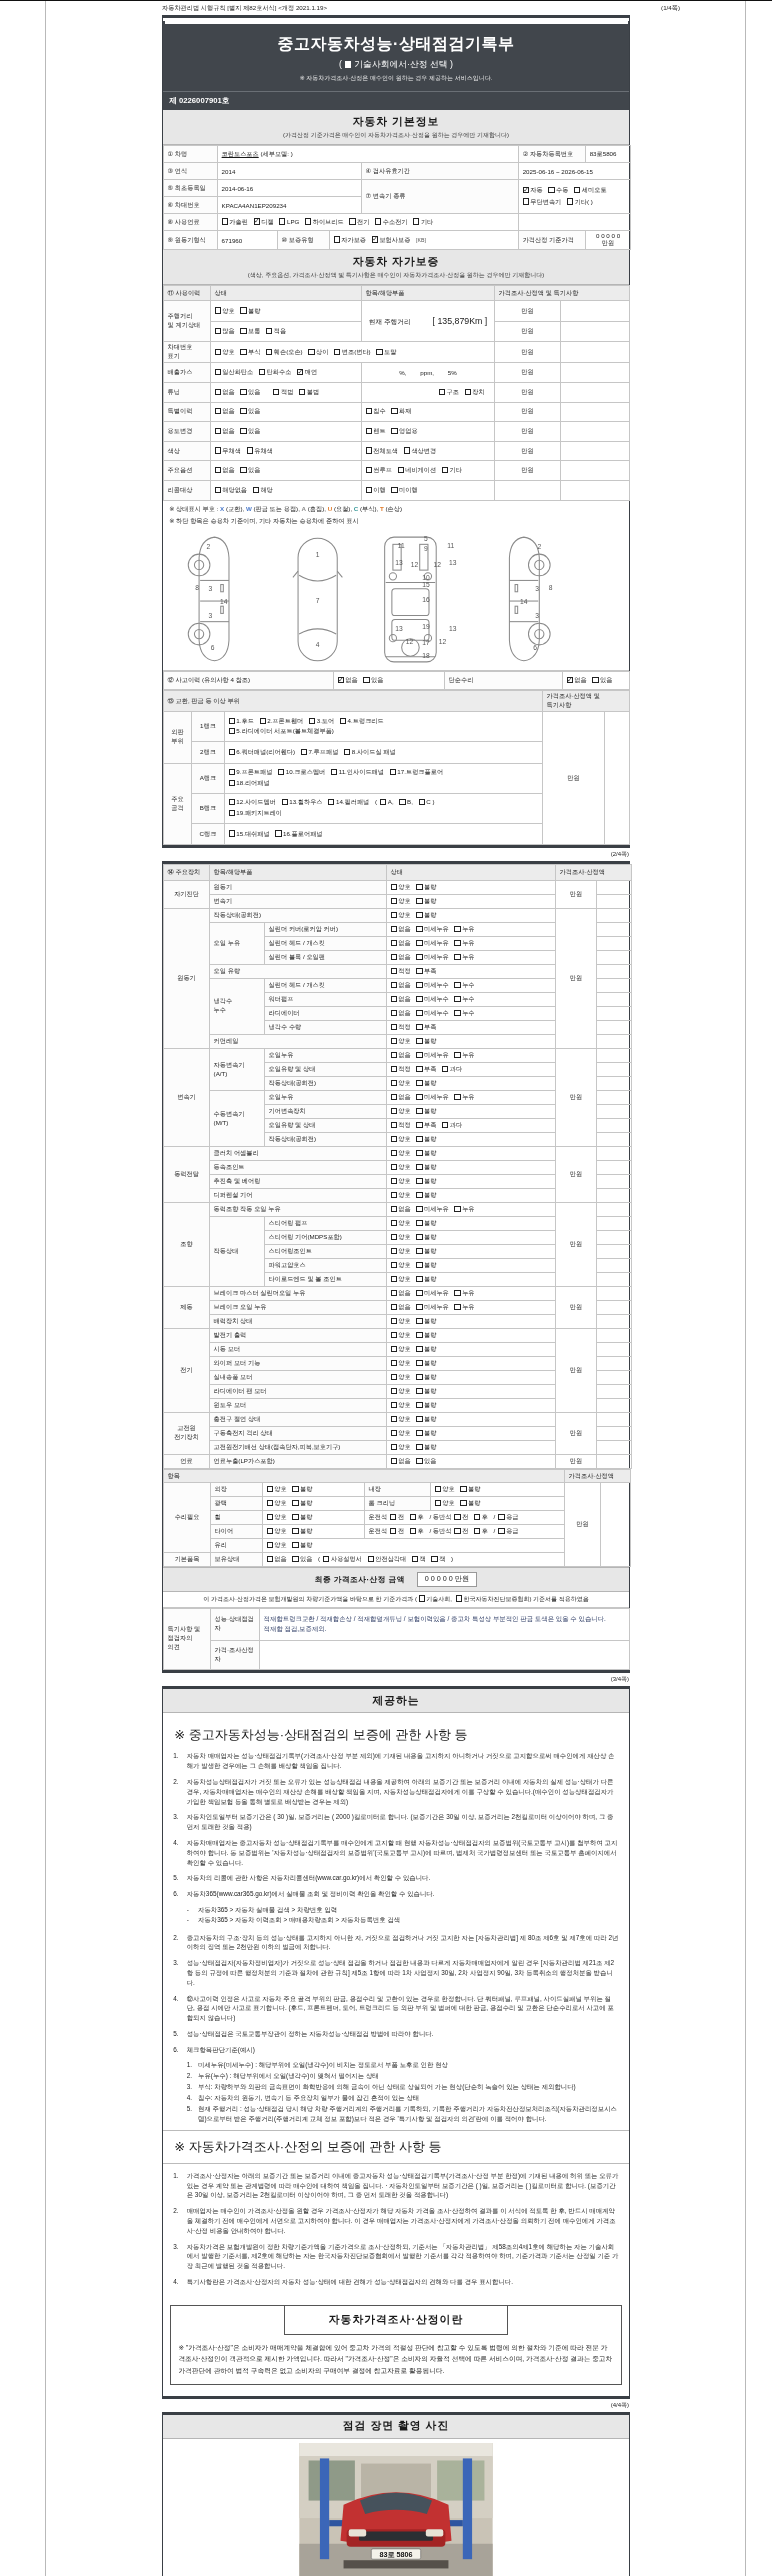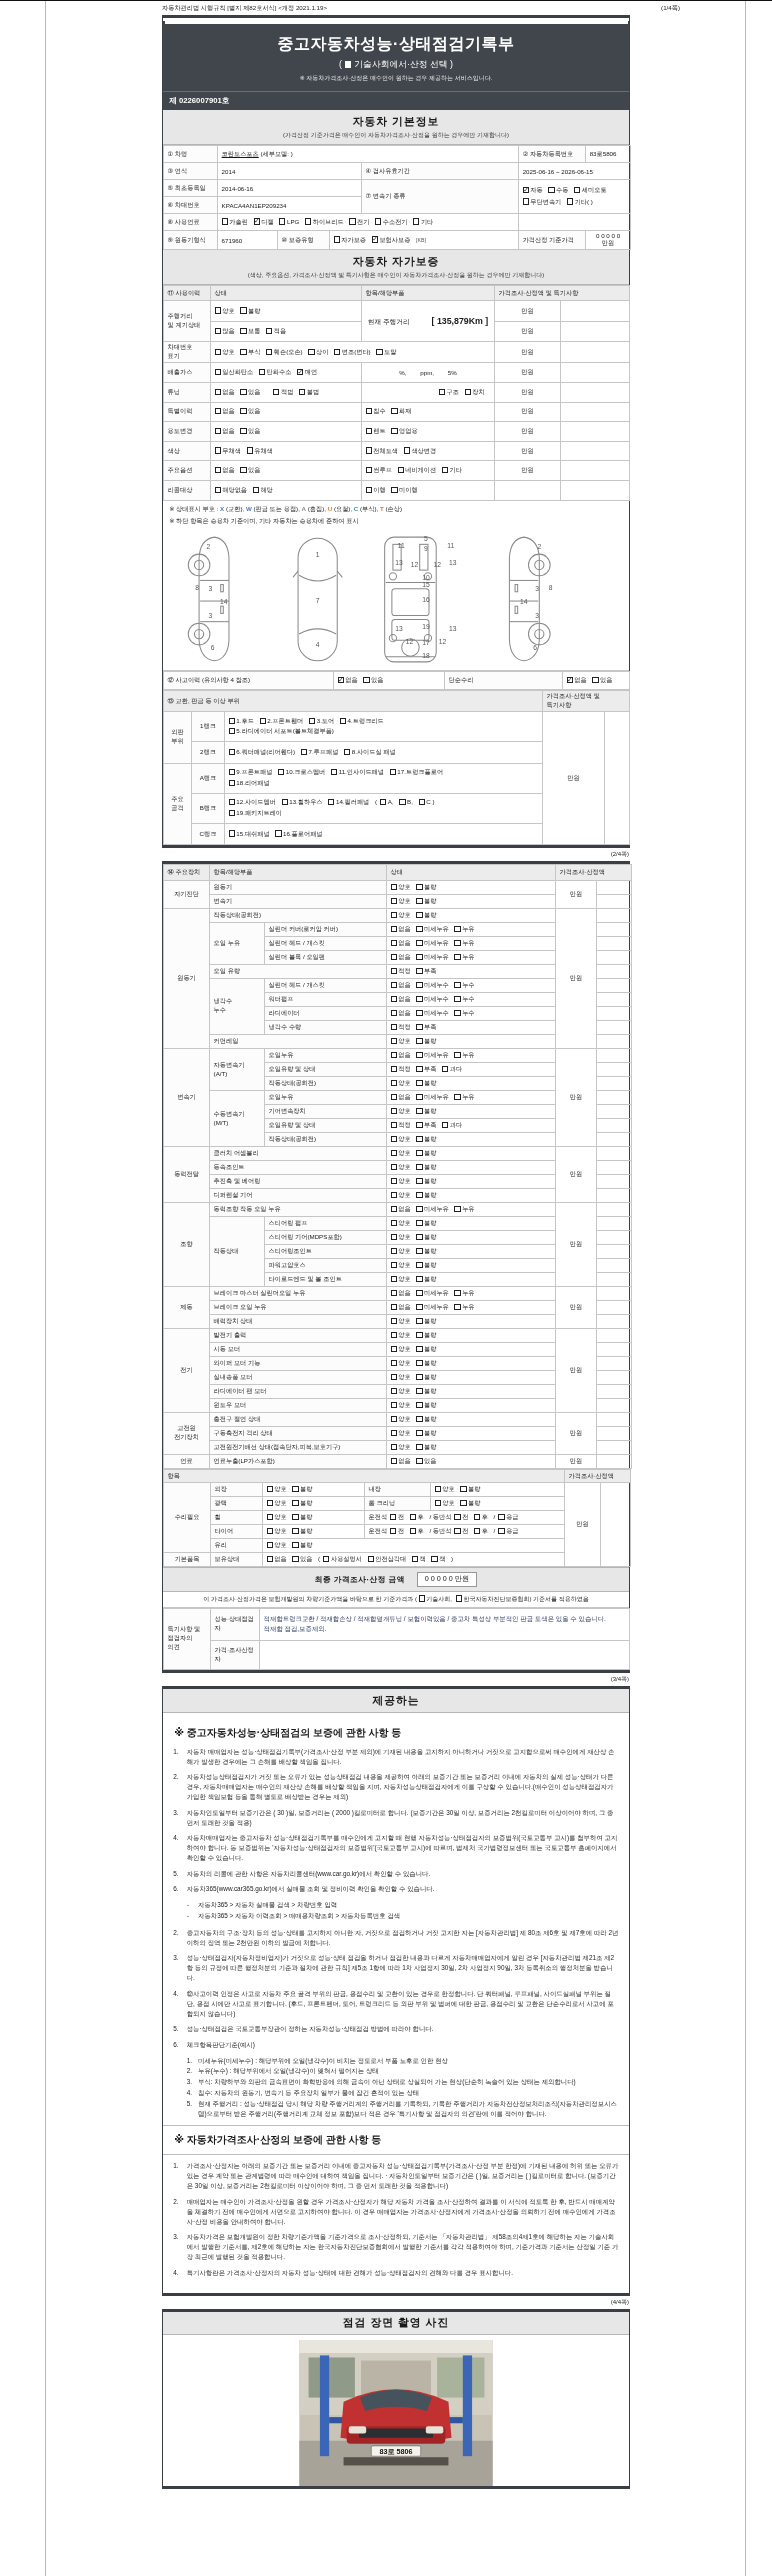--- a/index.html
+++ b/index.html
@@ -26,29 +26,29 @@
   th{font-weight:normal;text-align:left;background:#ececec;}
   .lab{background:#fcfcfc;white-space:pre-line;}
   .ctr{text-align:center;}
   .rt{text-align:right;}
   .cb{display:inline-block;width:6.2px;height:6.2px;border:0.8px solid #222;background:#fff;vertical-align:-1px;margin-right:1.5px;position:relative;box-sizing:border-box;}
   .cb.ck::after{content:"\2713";position:absolute;left:-0.5px;top:-2.1px;font-size:6.7px;font-weight:bold;color:#111;}
   .opt{margin-right:5.7px;white-space:nowrap;display:inline-block;}
   .plain{margin-right:3.1px;display:inline-block;}
   .man{text-align:center;color:#222;}
   .kmcell{text-align:center;font-size:6.7px;}
-  .kmcell b{font-size:8.8px;font-weight:bold;padding-left:20px;}
+  .kmcell b{font-size:8.8px;font-weight:normal;padding-left:20px;}
   .pre{white-space:pre;}
   .legend{font-size:6.2px;padding:4.1px 5.2px 1px 6.2px;}
   .legend div{margin-bottom:3.6px;}
   
   .diagwrap{border-bottom:0.5px solid #c6c6c6;padding:2.1px 0;}
   
   .notice-body{padding:7.2px 10.3px 9.3px 10.3px;font-size:6.4px;line-height:1.55;}
-  .nhead{font-size:10px;font-weight:bold;margin:5.2px 0 6.2px 1px;}
+  .nhead{font-size:13px;font-weight:normal;margin:5.2px 0 6.2px 1px;}
   .nit{display:flex;margin-bottom:5.7px;}
   .nit .nn{width:13.4px;flex:none;}
   .nsub{display:flex;margin:1px 0 1px 13.4px;}
   .nsub .nn{width:11.3px;flex:none;}
   .hr{border-top:0.5px solid #bbb;margin:6.2px -10.3px;}
   .aboutbox{border:0.5px solid #555;margin:3.1px 7.2px 10.3px 7.2px;padding:0 7.2px 8.2px 7.2px;position:relative;}
   .abouttitle{border:0.5px solid #555;background:#fff;width:222px;margin:-0.5px auto 7.2px auto;text-align:center;font-size:10.8px;font-weight:bold;padding:6.7px 0;letter-spacing:1px;}
   .abouttext{font-size:6.7px;line-height:1.7;}
   
   .photo-area{padding:4.1px 0 0 0;text-align:center;}
@@ -829,20 +829,24 @@
           <div class="nit">
             <span class="nn">3.</span>
             <span>자동차가격은 보험개발원이 정한 차량기준가액을 기준가격으로 조사·산정하되, 기준서는 「자동차관리법」 제58조의4제1호에 해당하는 자는 기술사회에서 발행한 기준서를, 제2호에 해당하는 자는 한국자동차진단보증협회에서 발행한 기준서를 각각 적용하여야 하며, 기준가격과 기준서는 산정일 기준 가장 최근에 발행된 것을 적용합니다.</span>
           </div>
           <div class="nit">
             <span class="nn">4.</span>
             <span>특기사항란은 가격조사·산정자의 자동차 성능·상태에 대한 견해가 성능·상태점검자의 견해와 다를 경우 표시합니다.</span>
           </div>
         </div>
     </div>
+    <div class="aboutbox">
+      <div class="abouttitle">자동차가격조사·산정이란</div>
+      <div class="abouttext">※ "가격조사·산정"은 소비자가 매매계약을 체결함에 있어 중고차 가격의 적절성 판단에 참고할 수 있도록 법령에 의한 절차와 기준에 따라 전문 가격조사·산정인이 객관적으로 제시한 가액입니다. 따라서 "가격조사·산정"은 소비자의 자율적 선택에 따른 서비스이며, 가격조사·산정 결과는 중고차 가격판단에 관하여 법적 구속력은 없고 소비자의 구매여부 결정에 참고자료로 활용됩니다.</div>
+    </div>
   </div>
   <div class="pagemark">(4/4쪽)</div>
 
   <div class="pagebox">
     <div class="gh">
       <h2>점검 장면 촬영 사진</h2>
     </div>
     <div class="photo-area">
 
       <svg width="194" height="146" viewBox="0 0 376 284" style="display:block;margin:0 auto;">

